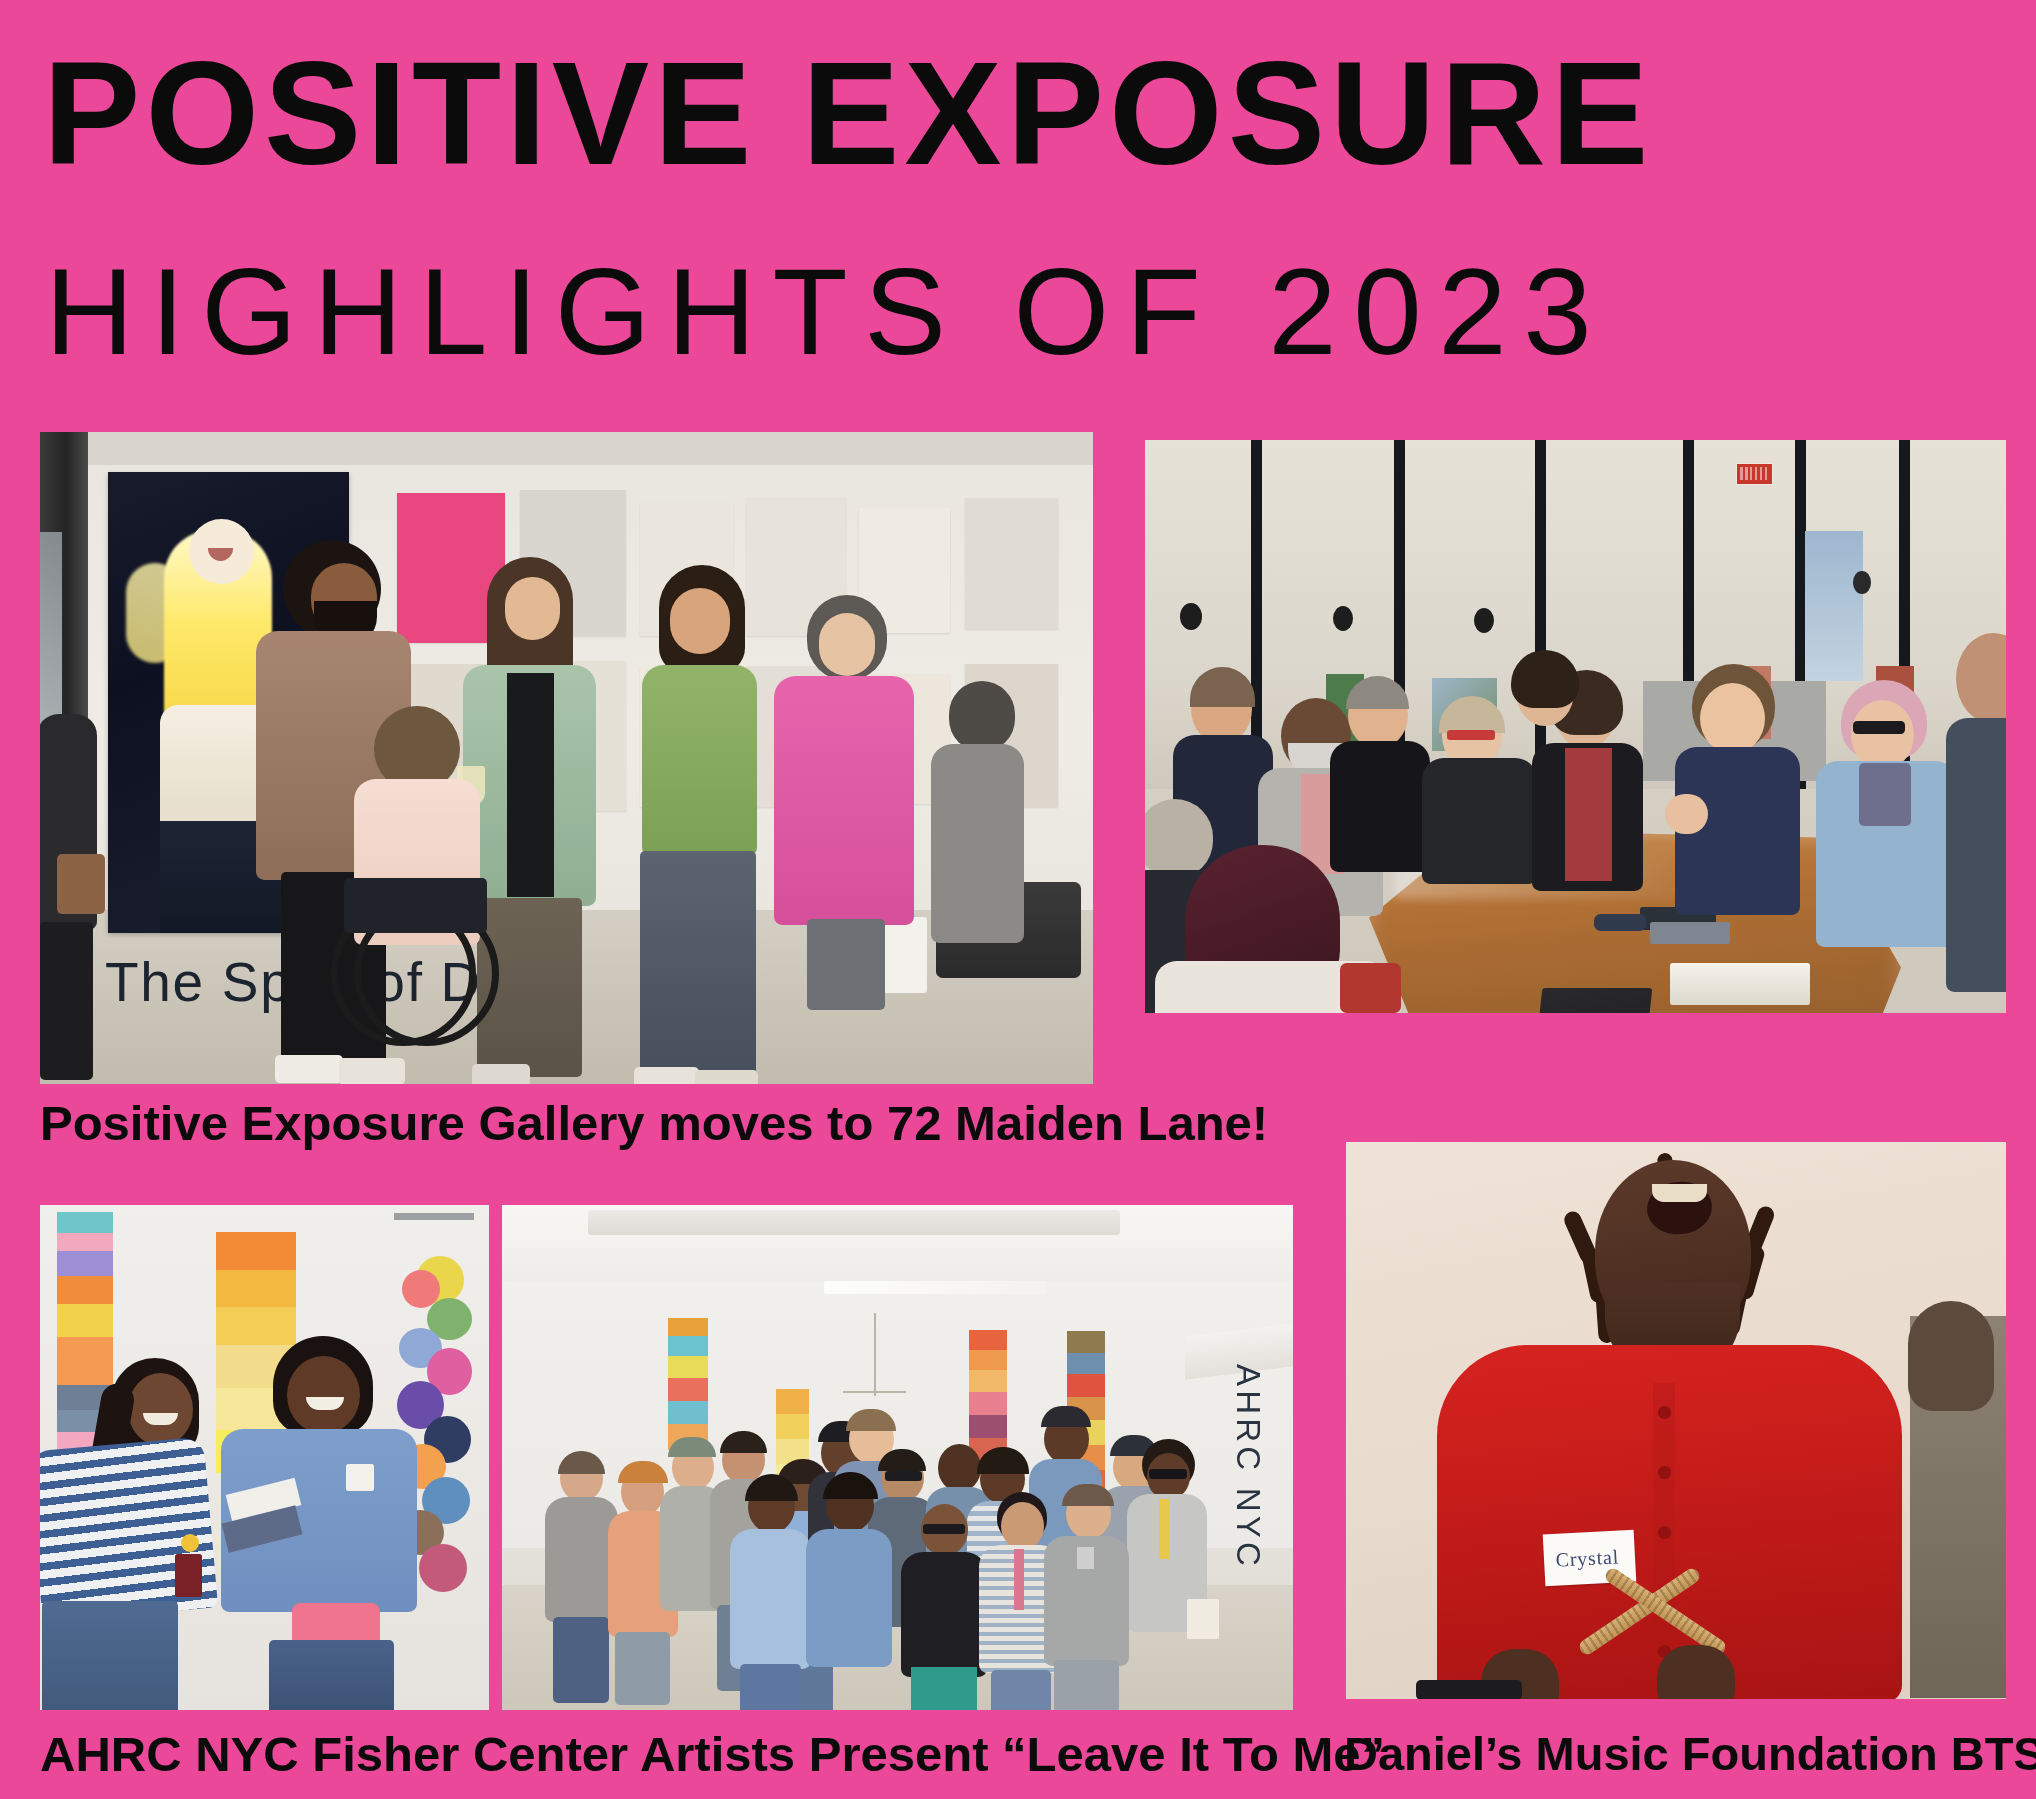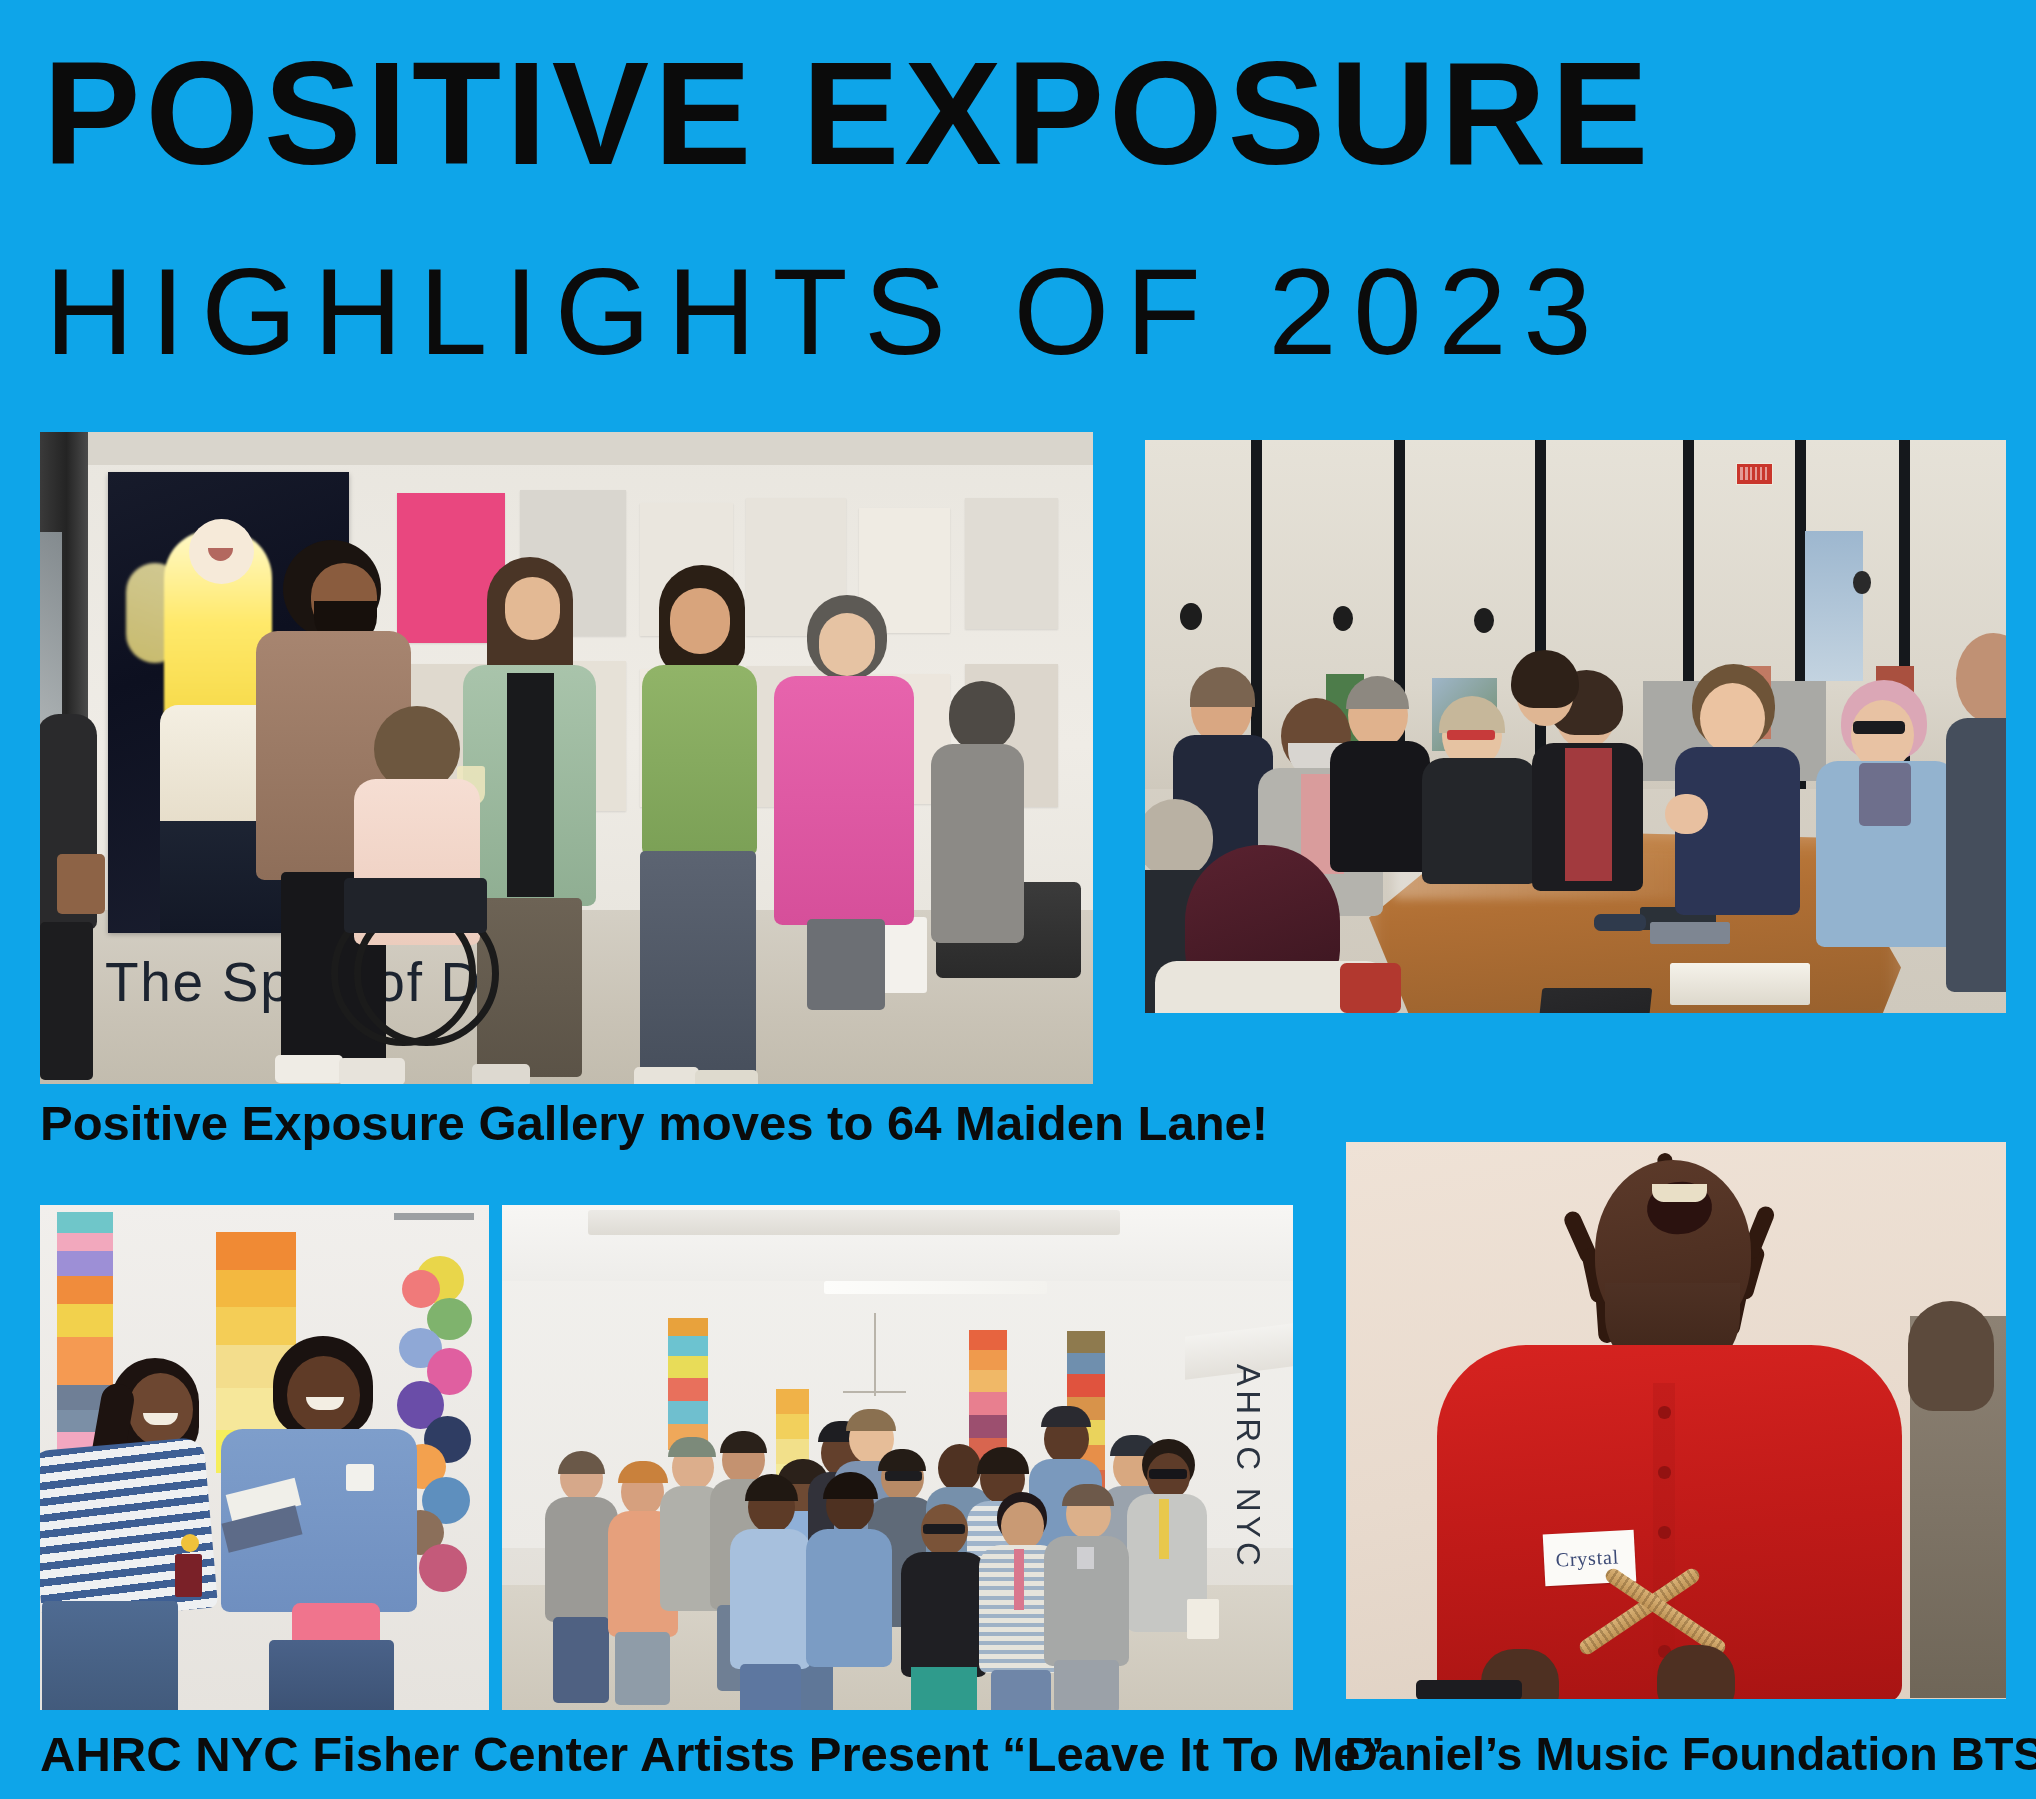--- a/index.html
+++ b/index.html
@@ -7,21 +7,21 @@
     width: 2037px;
     height: 1799px;
     background: #ffffff;
     font-family: "Liberation Sans", sans-serif;
     overflow: hidden;
   }
   .page {
     position: relative;
     width: 2037px;
     height: 1799px;
-    background: #0ea5e9;
+    background: #ec4899;
   }
 
   
   .title-main {
     position: absolute;
     left: 43px;
     top: 43px;
     width: 1960px;
     height: 141px;
     font-family: "Liberation Sans Narrow", "Liberation Sans", sans-serif;
@@ -308,21 +308,21 @@
         <div class="p-torso" style="left:0px; top:81px; width:140px; height:249px; background:linear-gradient(180deg,#e764ad,#d64f9a);"></div>
         <div class="p-legs" style="left:33px; top:324px; width:78px; height:91px; background:#6c6f74;"></div>
       </div>
 
       <div class="person" style="left:884px; top:249px; width:100px; height:274px;">
         <div class="p-head" style="left:25px; top:0; width:66px; height:71px; background:#4e4a45; border-radius:33px;"></div>
         <div class="p-torso" style="left:6.6px; top:63px; width:93px; height:199px; background:#8c8a86;"></div>
       </div>
     </div>
   </div>
-  <div class="caption cap-gallery">Positive Exposure Gallery moves to 64 Maiden Lane!</div>
+  <div class="caption cap-gallery">Positive Exposure Gallery moves to 72 Maiden Lane!</div>
 
   <div class="photo" id="photo-columbia">
     <div class="scene">
       <div class="c-bg"></div>
       <div class="c-backroom"></div>
 
       <div class="c-mullion" style="left:106px;"></div>
       <div class="c-mullion" style="left:249px;"></div>
       <div class="c-mullion" style="left:390px;"></div>
       <div class="c-mullion" style="left:538px;"></div>

